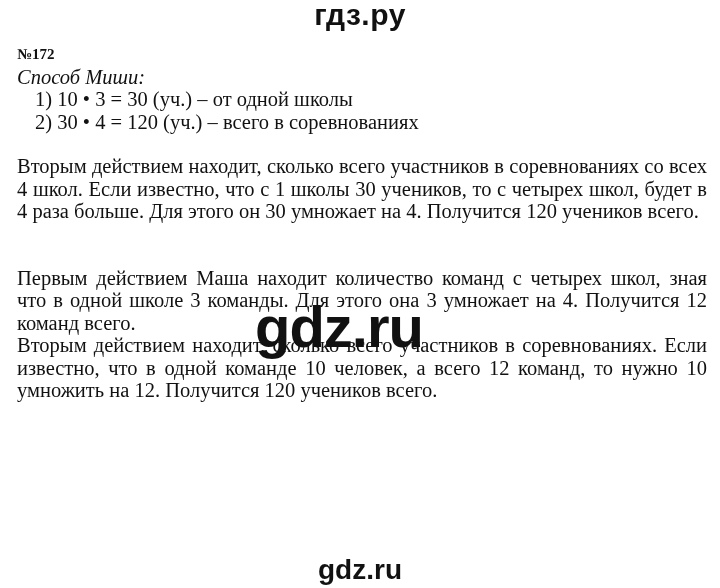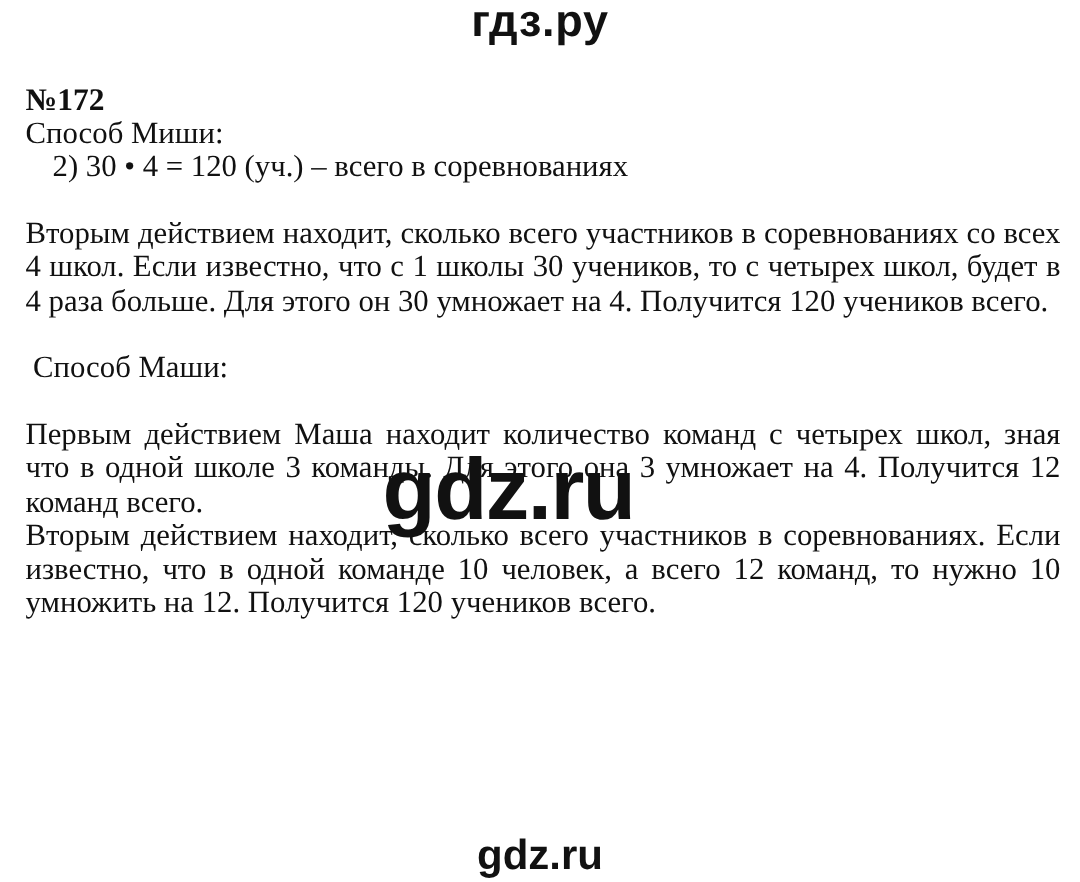--- a/index.html
+++ b/index.html
@@ -2,41 +2,41 @@
 <html><head>
 <meta charset="utf-8">
 <style>
   html, body { margin:0; padding:0; background:#ffffff; }
   body { width:720px; height:588px; position:relative; overflow:hidden; color:#111; }
   .wm { position:absolute; font-family:"Liberation Sans", sans-serif; font-weight:bold; color:#111; text-align:center; }
   .wm-top { left:0; width:720px; top:-2px; font-size:30px; letter-spacing:0.5px; }
   .wm-mid { left:255px; top:298px; font-size:58px; letter-spacing:-1px; line-height:1; }
   .wm-bot { left:0; width:720px; top:554px; font-size:28px; }
   .doc { position:absolute; left:17px; top:43px; width:690px; font-family:"Liberation Serif", serif; font-size:20.5px; line-height:22.5px; }
-  .num { font-weight:bold; font-size:21px;margin-top:12px; }
-  .method { }
+  .num { font-weight:bold; font-size:15px; }
+  .method { font-style:italic; }
   .step { padding-left:18px; }
   .para { text-align:justify; }
   .gap { height:22px; }
   .m2 { padding-left:5px; }
 </style>
 </head>
 <body>
 
 <div class="wm wm-top">гдз.ру</div>
 
 <div class="doc">
   <div class="num">№172</div>
 
   <div class="method">Способ Миши:</div>
+  <div class="step">1) 10 • 3 = 30 (уч.) – от одной школы</div>
   <div class="step">2) 30 • 4 = 120 (уч.) – всего в соревнованиях</div>
   <div class="gap"></div>
   <div class="para">Вторым действием находит, сколько всего участников в соревнованиях со всех 4 школ. Если известно, что с 1 школы 30 учеников, то с четырех школ, будет в 4 раза больше. Для этого он 30 умножает на 4. Получится 120 учеников всего.</div>
   <div class="gap"></div>
 
-  <div class="method m2">Способ Маши:</div>
   <div class="gap"></div>
   <div class="para">Первым действием Маша находит количество команд с четырех школ, зная что в одной школе 3 команды. Для этого она 3 умножает на 4. Получится 12 команд всего.</div>
   <div class="para">Вторым действием находит, сколько всего участников в соревнованиях. Если известно, что в одной команде 10 человек, а всего 12 команд, то нужно 10 умножить на 12. Получится 120 учеников всего.</div>
 </div>
 
 <div class="wm wm-mid">gdz.ru</div>
 <div class="wm wm-bot">gdz.ru</div>
 
 </body></html>

